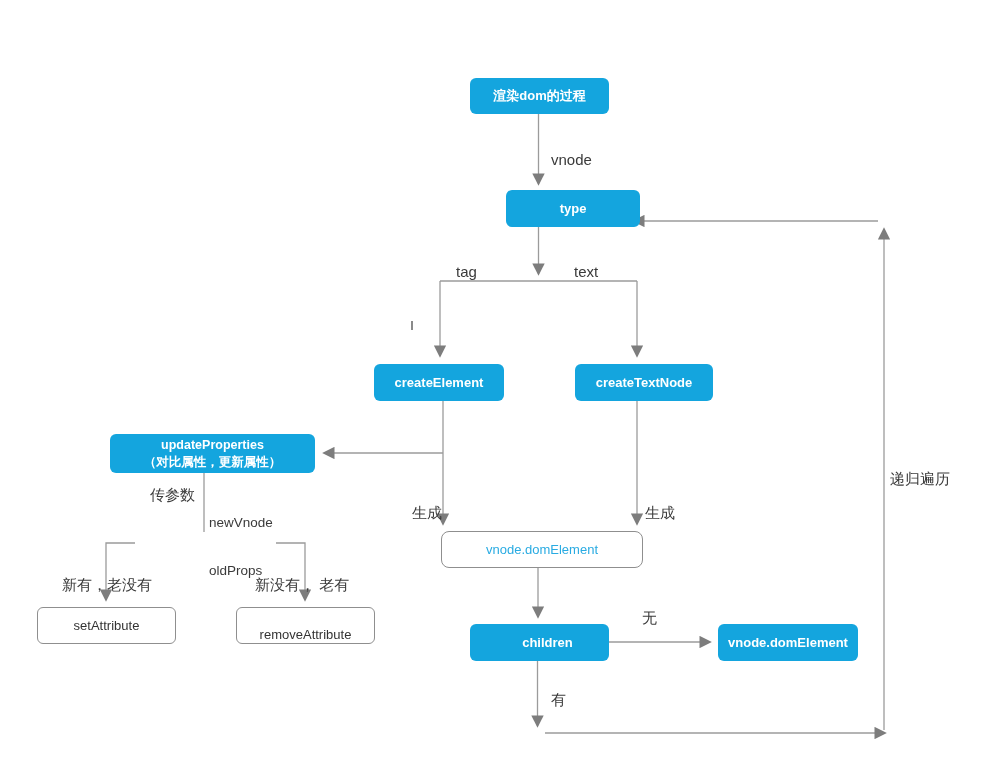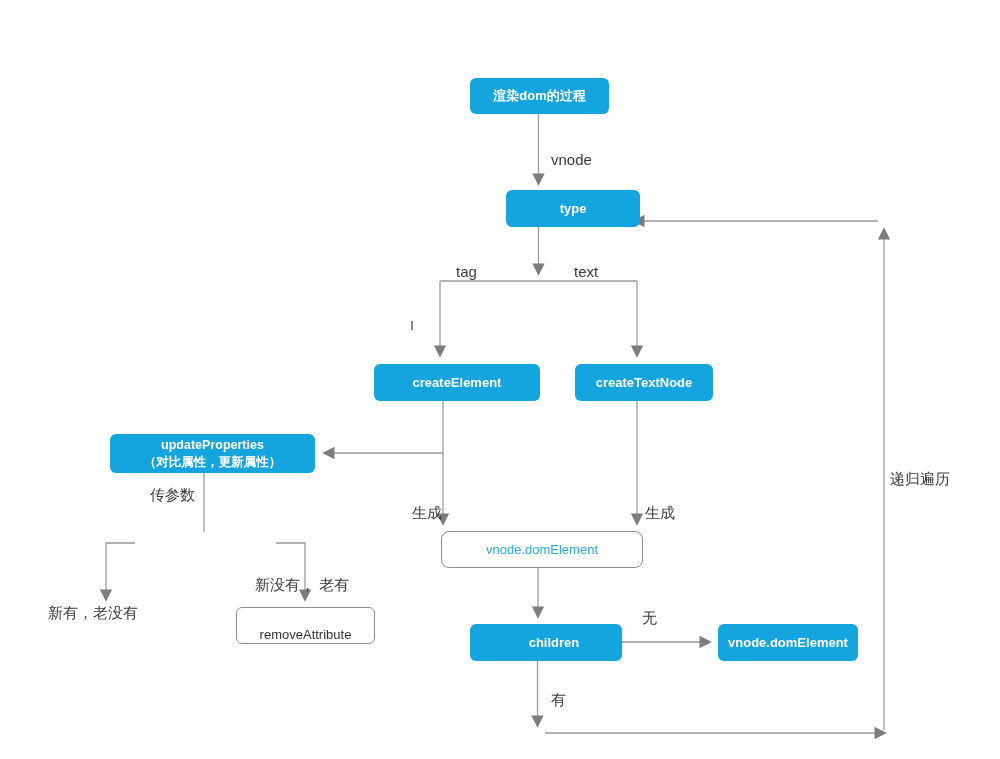--- a/index.html
+++ b/index.html
@@ -55,60 +55,67 @@
   </svg>
 
   <div class="node node-blue" style="left:470px;top:78px;width:139px;height:36px;">
     <span>渲染dom的过程</span>
   </div>
 
   <div class="node node-blue" style="left:470px;top:190px;width:134px;height:37px;margin-left:36px;">
     <span>type</span>
   </div>
 
-  <div class="node node-blue" style="left:374px;top:364px;width:166px;height:37px;">
+  <div class="node node-blue" style="left:374px;top:364px;width:130px;height:37px;">
     <span>createElement</span>
   </div>
 
   <div class="node node-blue" style="left:575px;top:364px;width:138px;height:37px;">
     <span>createTextNode</span>
   </div>
 
   <div class="node node-blue" style="left:110px;top:434px;width:205px;height:39px;">
     <span class="two-line">
       <span>updateProperties</span><br>
       <span>（对比属性，更新属性）</span>
     </span>
   </div>
 
 
+  <div class="node node-white" style="left:37px;top:607px;width:139px;height:37px;">
+    <span>setAttribute</span>
+  </div>
 
   <div class="node node-white" style="left:236px;top:607px;width:139px;height:37px;align-items:flex-end;">
     <span>removeAttribute</span>
   </div>
 
   <div class="node node-white blue-text" style="left:441px;top:531px;width:202px;height:37px;border-radius:8px;">
     <span>vnode.domElement</span>
   </div>
 
-  <div class="node node-blue" style="left:470px;top:624px;width:152px;height:37px;padding-left:16px;">
+  <div class="node node-blue" style="left:470px;top:624px;width:139px;height:37px;padding-left:16px;">
     <span>children</span>
   </div>
 
   <div class="node node-blue" style="left:718px;top:624px;width:140px;height:37px;">
     <span>vnode.domElement</span>
   </div>
 
   <div class="edge-label" style="left:551px;top:152px;">vnode</div>
   <div class="edge-label" style="left:456px;top:264px;">tag</div>
   <div class="edge-label" style="left:574px;top:264px;">text</div>
   <div class="edge-label" style="left:412px;top:505px;">生成</div>
   <div class="edge-label" style="left:645px;top:505px;">生成</div>
   <div class="edge-label" style="left:150px;top:487px;">传参数</div>
-  <div class="edge-label" style="left:48px;top:577px;margin-top:28px;">新有，老没有</div>
+  <div class="edge-label" style="left:209px;top:483px;font-size:13.5px;">
+    <span style="display:block;">newVnode</span>
+    <span style="display:block;">oldProps</span>
+  </div>
+  <div class="edge-label" style="left:62px;top:577px;">新有，老没有</div>
   <div class="edge-label" style="left:255px;top:577px;">新没有， 老有</div>
   <div class="edge-label" style="left:642px;top:610px;">无</div>
   <div class="edge-label" style="left:551px;top:692px;">有</div>
   <div class="edge-label" style="left:890px;top:471px;">递归遍历</div>
 
   <div class="stray-tick" style="left:411px;top:321px;"></div>
 
 </div>
 
 </body></html>

